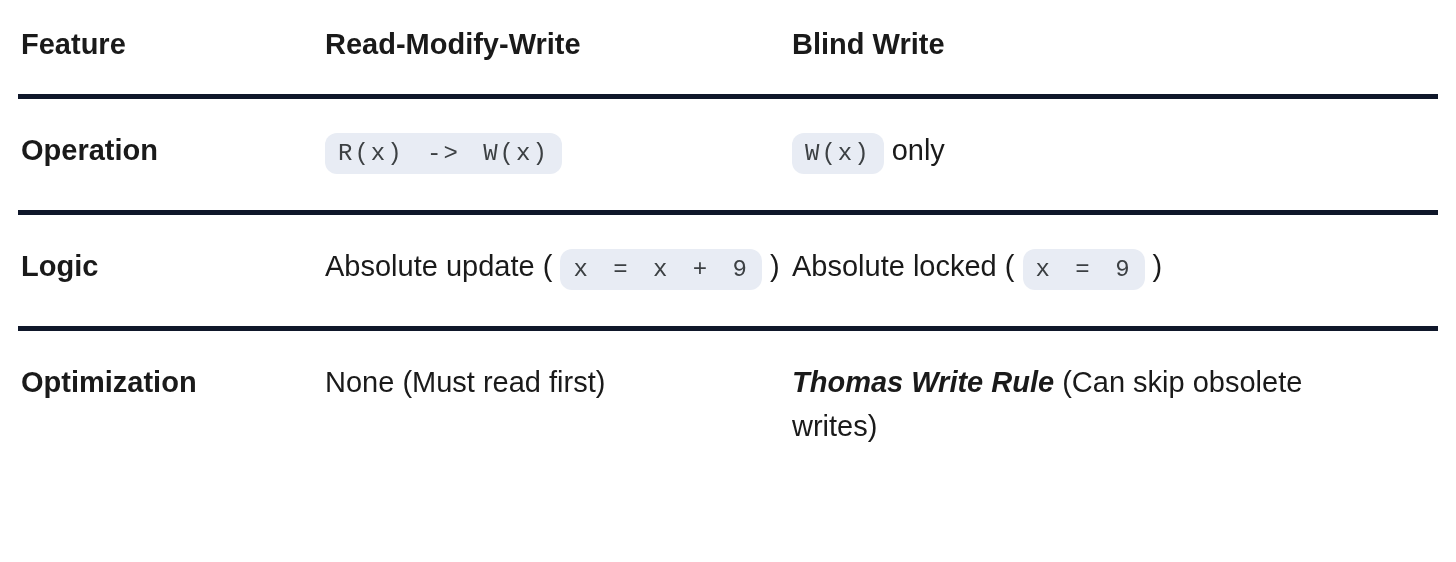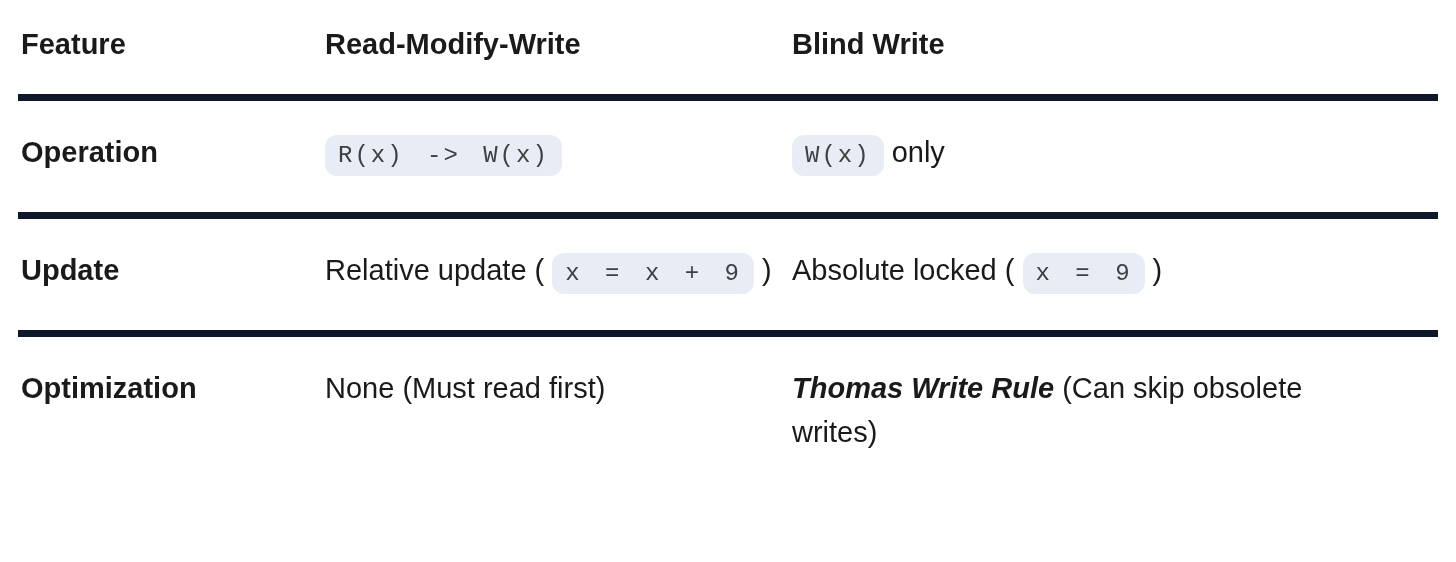--- a/index.html
+++ b/index.html
@@ -14,21 +14,21 @@
     height: 562px;
     overflow: hidden;
   }
   table.compare {
     table-layout: fixed;
     border-collapse: collapse;
     width: 1420px;
     margin: 0 18px;
   }
   thead tr, tbody tr.bordered {
-    border-bottom: 7px solid #0f172a;
+    border-bottom: 5px solid #0f172a;
     margin-top: 16px;
   }
   th {
     text-align: left;
     font-size: 29px;
     font-weight: 600;
     line-height: 36px;
     padding: 26px 0 32px 0;
     color: #1a1a1a;
   }
@@ -77,22 +77,22 @@
     </tr>
   </thead>
   <tbody>
     <tr class="bordered">
       <td class="col1 label">Operation</td>
       <td><span class="chip">R(x) -&gt; W(x)</span></td>
       <td class="col3"><span class="chip">W(x)</span>
         <span>only</span></td>
     </tr>
     <tr class="bordered">
-      <td class="col1 label">Update</td>
-      <td><span>Relative update (</span>
+      <td class="col1 label">Logic</td>
+      <td><span>Absolute update (</span>
         <span class="chip">x = x + 9</span>
         <span>)</span></td>
       <td class="col3"><span>Absolute locked (</span>
         <span class="chip">x = 9</span>
         <span>)</span></td>
     </tr>
     <tr class="last">
       <td class="col1 label">Optimization</td>
       <td>None (Must read first)</td>
       <td class="col3"><span class="b">Thomas Write Rule</span>

